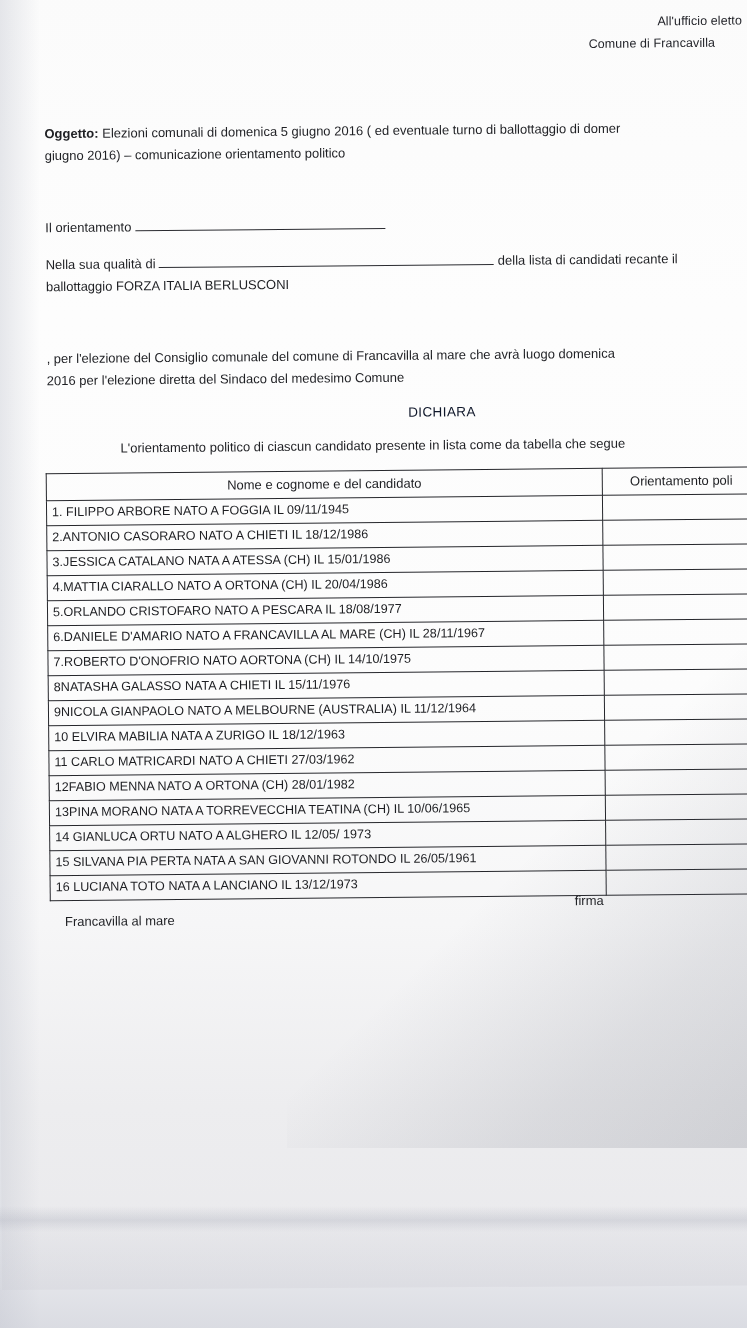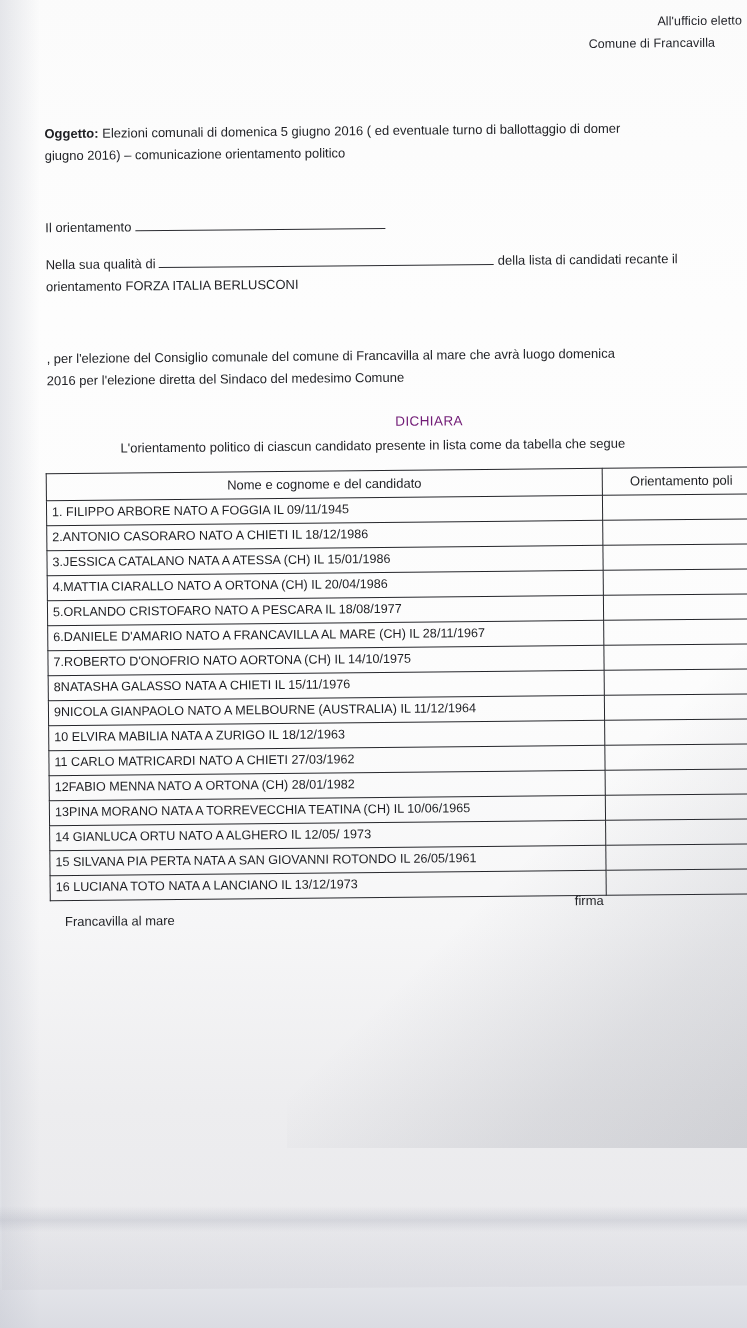--- a/index.html
+++ b/index.html
@@ -123,26 +123,25 @@
   .underline {
     display: inline-block;
     border-bottom: 1px solid #2a2b30;
     height: 13px;
     vertical-align: baseline;
   }
   .u-long  { width: 250px; }
 
   #dichiara {
     position: absolute;
-    left: 395px;
+    left: 408px;
     top: 405px;
     font-size: 13.5px;
     letter-spacing: 0.4px;
-    color: #701a75;
-    margin-top: 9px;
+    color: #0f172a;
   }
   #orient-line {
     position: absolute;
     left: 120px;
     top: 438px;
     font-size: 13px;
     color: #1f2024;
     white-space: nowrap;
   }
 
@@ -219,21 +218,21 @@
 
     <div class="blk" id="riga1">
       <span>Il orientamento</span>
       <span class="underline u-long"></span>
     </div>
 
     <div class="blk" id="riga2">
       <span>Nella sua qualità di</span>
       <span class="underline" style="width:335px"></span>
       <span>della lista di candidati recante il</span><br>
-      <span>orientamento</span>
+      <span>ballottaggio</span>
       <span>FORZA ITALIA BERLUSCONI</span>
     </div>
 
     <div class="blk" id="riga3">
       <span>, per l'elezione del Consiglio comunale del comune di Francavilla al mare che avrà luogo domenica</span><br>
       <span>2016 per l'elezione diretta del Sindaco del medesimo Comune</span>
     </div>
 
     <div id="dichiara">DICHIARA</div>
     <div id="orient-line">L'orientamento politico di ciascun candidato presente in lista come da tabella che segue</div>

